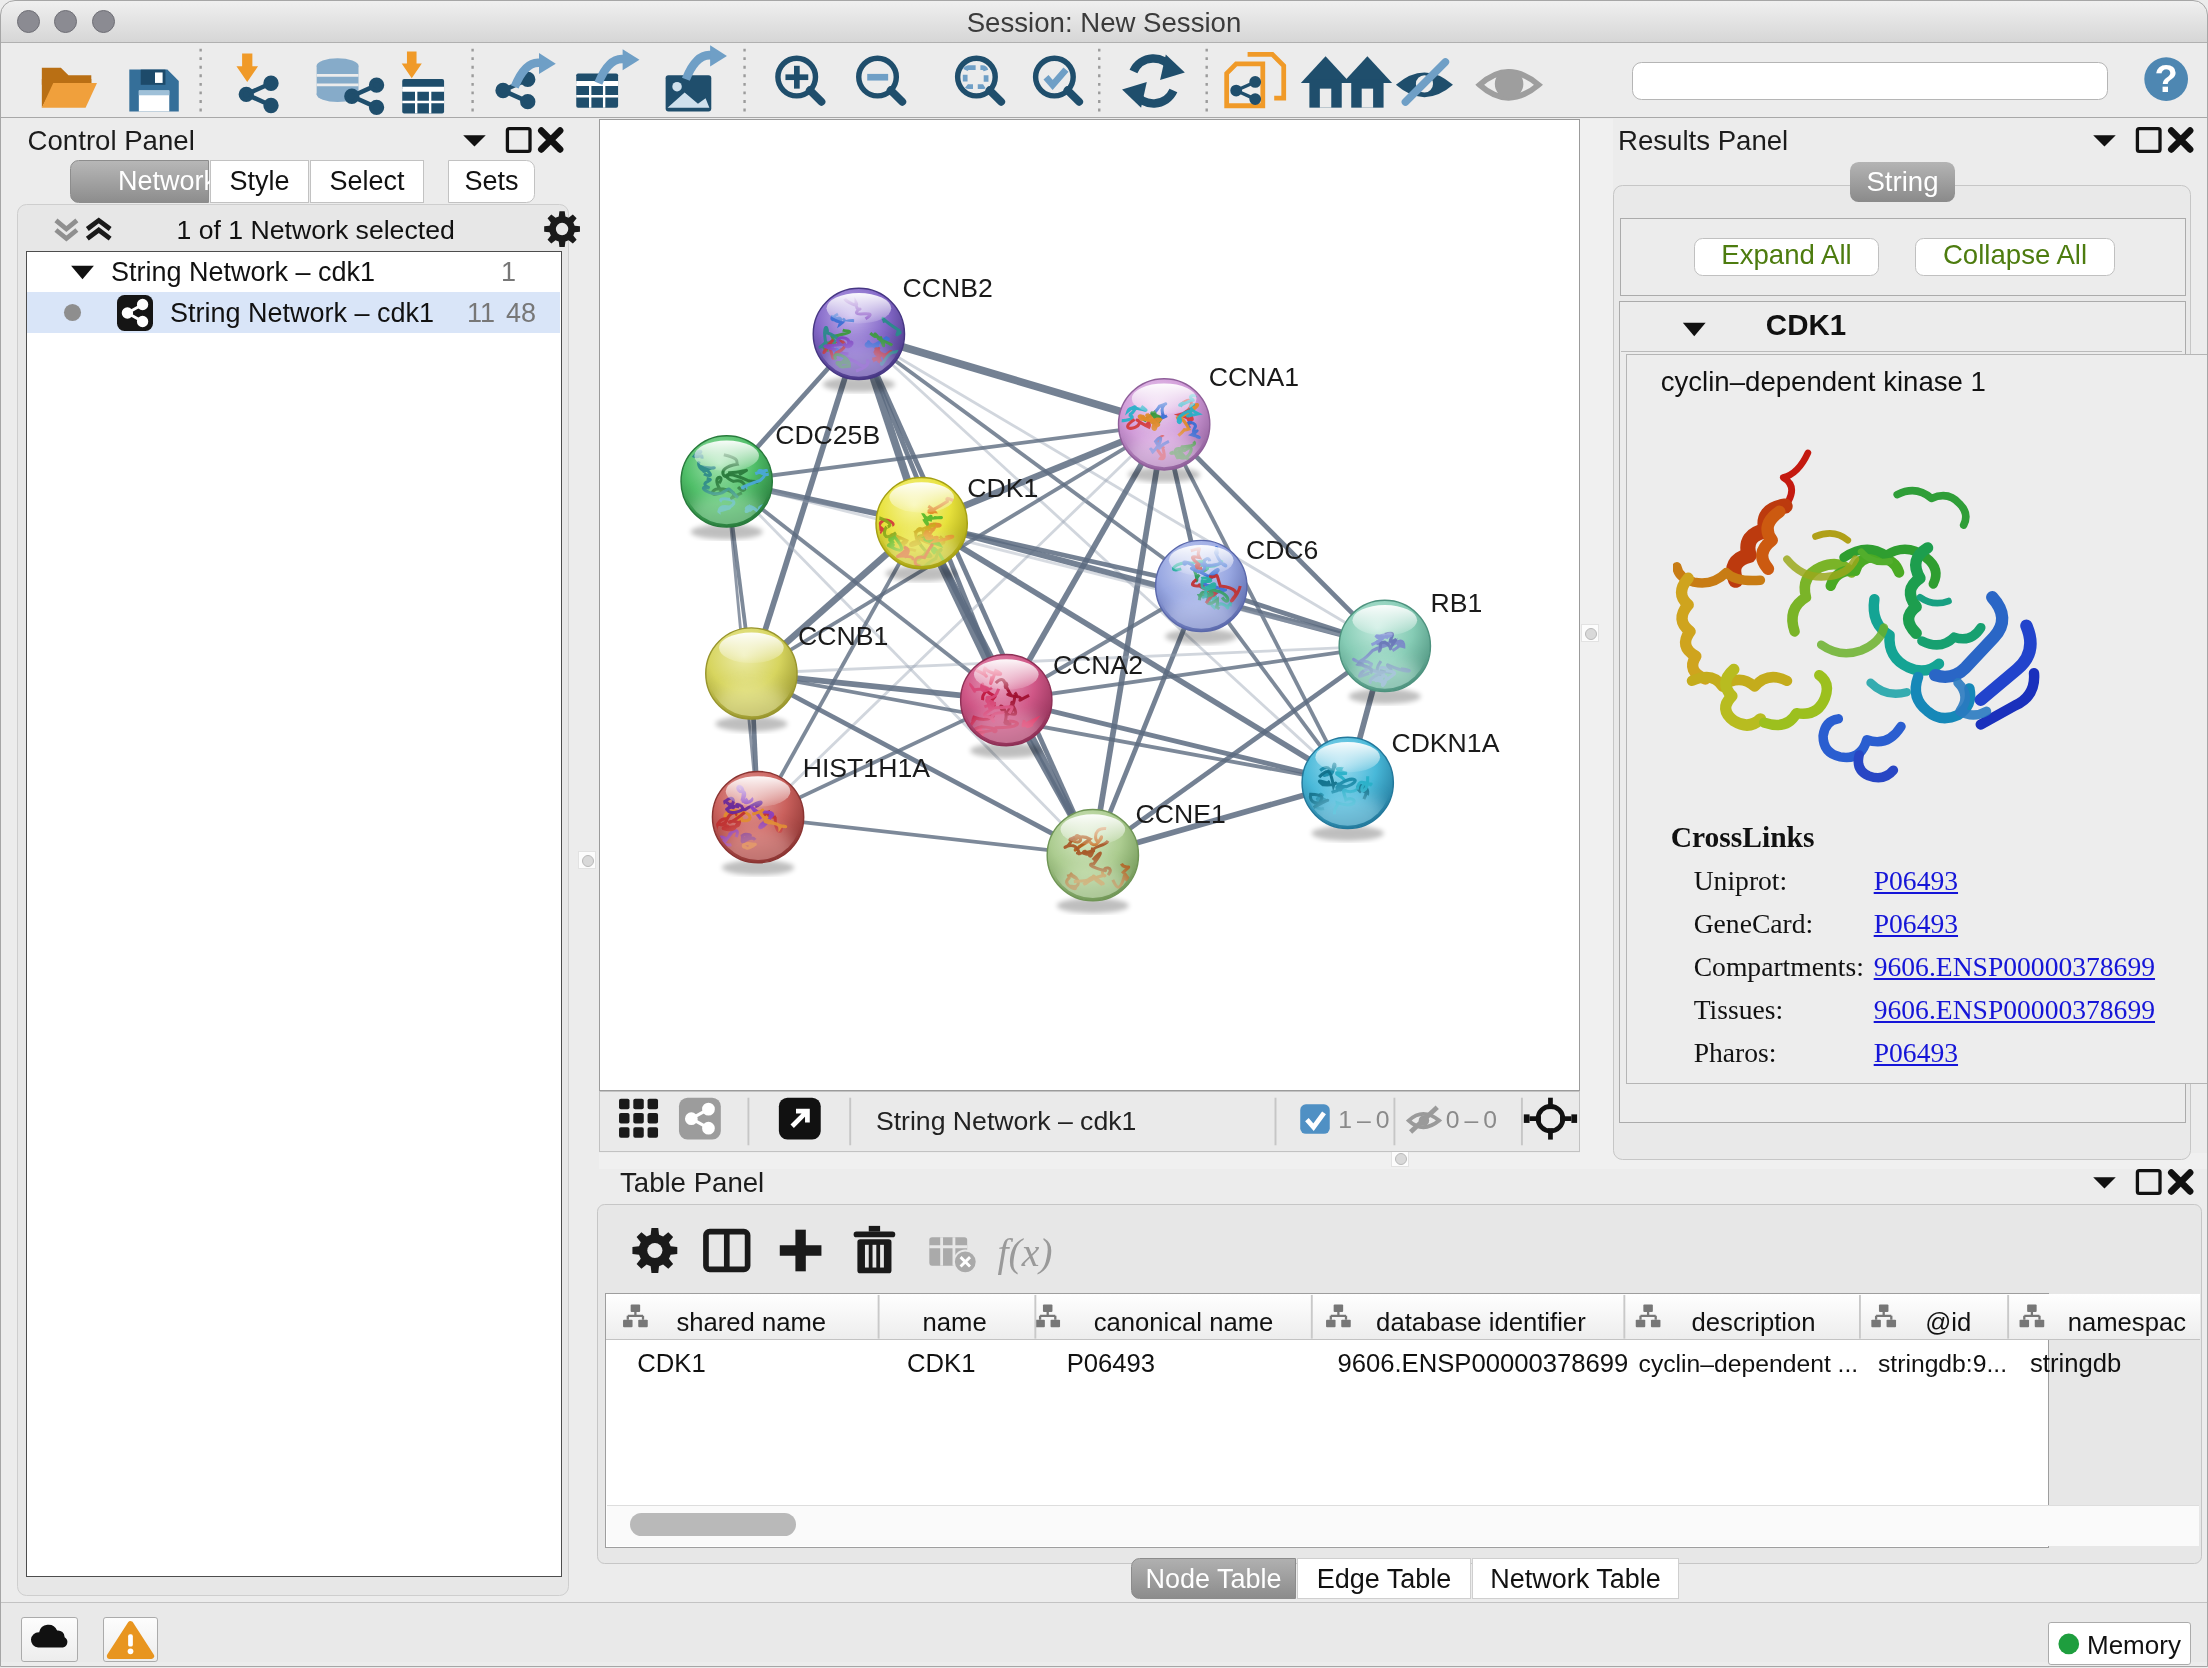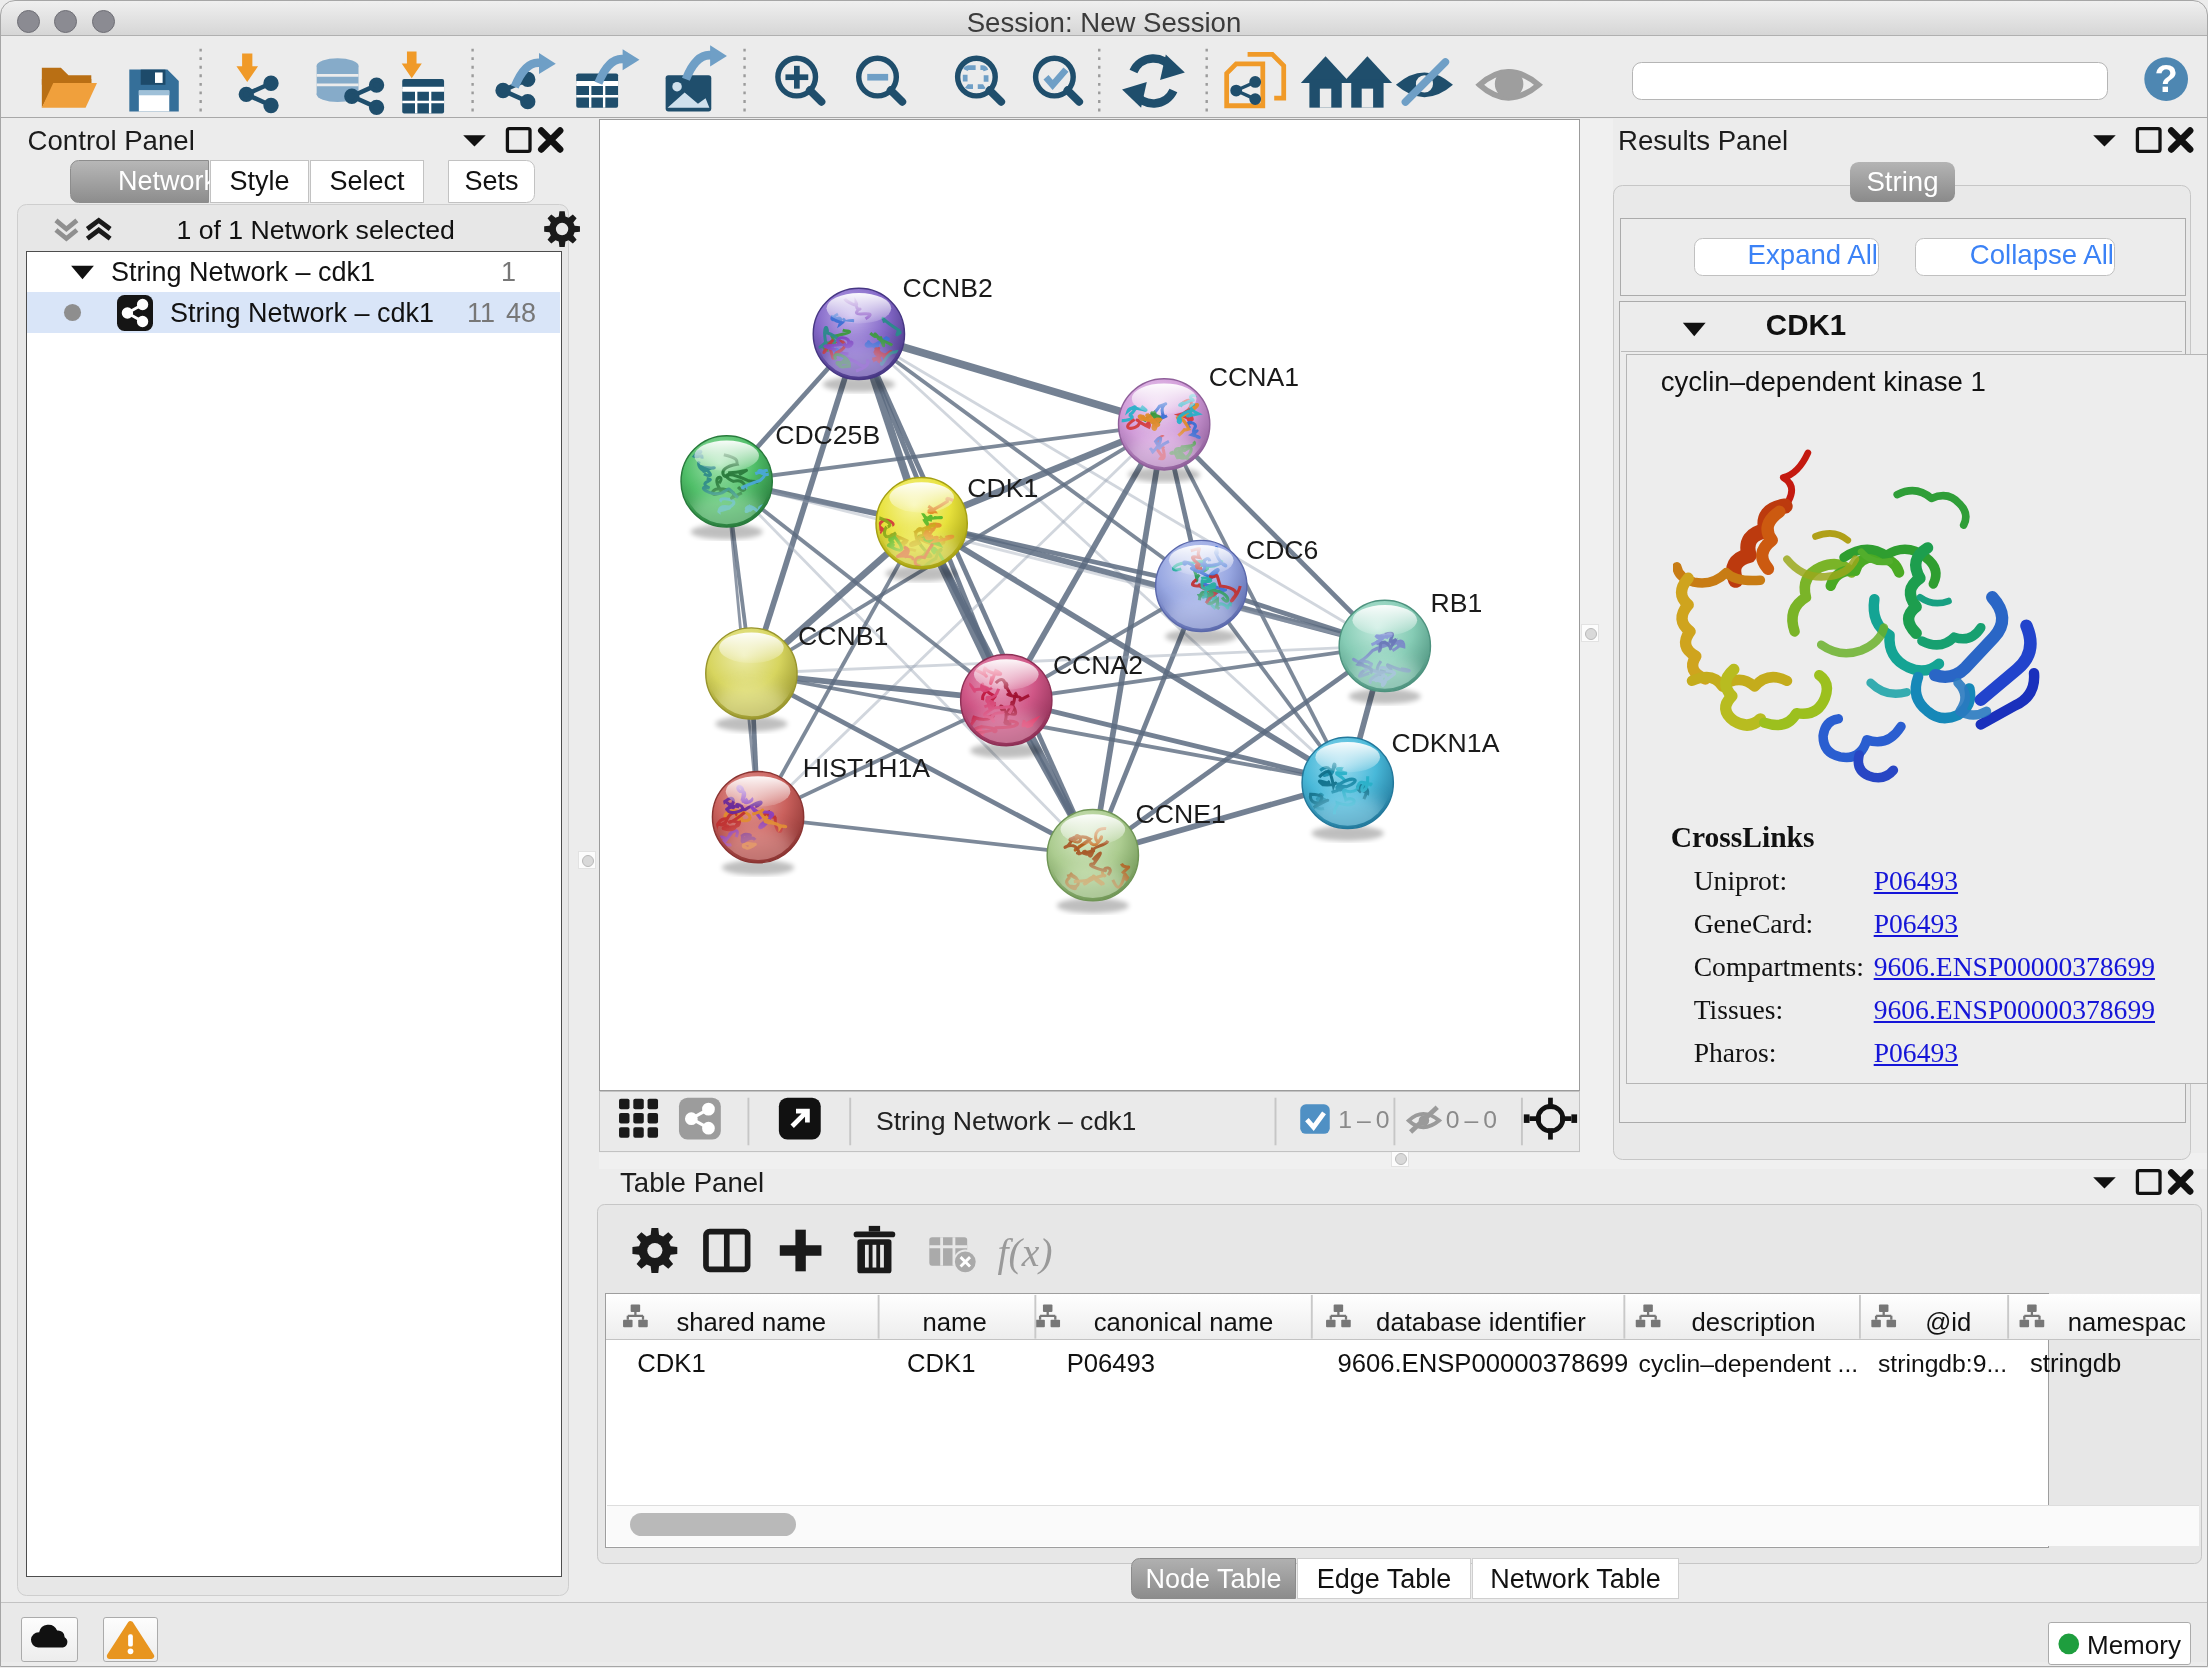--- a/index.html
+++ b/index.html
@@ -1,20 +1,20 @@
 <!DOCTYPE html>
 <html style="font-size:15px"><head>
 <meta charset="utf-8">
 <style>
 * { margin:0; padding:0; box-sizing:border-box; }
 html,body { width:2208px; height:1668px; }
 body { font-family:"Liberation Sans", sans-serif; background:#ececec; position:relative; overflow:hidden; }
 .abs { position:absolute; }
 
-#titlebar { left:0; top:0; width:2208px; height:36px; background:linear-gradient(#f0f0f0,#d6d6d6); border-bottom:1px solid #b0b0b0; border-radius:15px 15px 0 0; }
+#titlebar { left:0; top:0; width:2208px; height:43px; background:linear-gradient(#f0f0f0,#d6d6d6); border-bottom:1px solid #b0b0b0; border-radius:15px 15px 0 0; }
 .tl { position:absolute; top:9.5px; width:23px; height:23px; border-radius:50%; background:#8b8b92; border:1.4px solid #6f6f76; }
 #title { position:absolute; top:6.7px; left:0; width:2208px; text-align:center; font-size:27.6px; color:#3b3b3b; }
 
 #toolbar { left:0; top:44px; width:2208px; height:74px; background:#ececec; border-bottom:1.9px solid #a8a8a8; }
 #toolbar svg { display:block; margin-top:-2.9px; }
 
 #searchbox { position:absolute; left:1632px; top:62px; width:476px; height:38px; background:#fff; border:1.9px solid #b5b5b5; border-radius:9.5px; }
 
 .ptitle { font-size:27.6px; color:#1c1c1c;text-align:right; }
 
@@ -30,21 +30,21 @@
 .knob { position:absolute; width:18px; height:18px; background:#fcfcfc; border:1px solid #e2e2e2; }
 .knob::after { content:""; position:absolute; left:2.9px; top:2.9px; width:10.5px; height:10.5px; border-radius:50%; background:#d9d9d9; border:1px solid #b9b9b9; }
 
 #netview { left:599px; top:119px; width:981px; height:972px; background:#fff; border:1px solid #9b9b9b; }
 #nettools { left:599px; top:1091px; width:981px; height:61px; background:#eaeaea; border:1px solid #c2c2c2; }
 
 #rp-title { left:1618px; top:125px; }
 #rp-box { left:1613px; top:185px; width:578px; height:975px; background:#e9e9e9; border:1px solid #c6c6c6; border-radius:9.5px; }
 #stringtab { left:1850px; top:162px; width:105px; height:40px; background:linear-gradient(#b4b4b4,#8a8a8a); border-radius:8.6px; color:#fff; font-size:27.6px; text-align:center; line-height:40px; }
 #rp-expand { left:1620px; top:218px; width:566px; height:78px; background:#ececec; border:1.9px solid #ababab; }
-.rbtn { position:absolute; top:19px; height:38px; background:#fff; border:1px solid #c0c0c0; border-radius:8.6px; font-size:27.6px; text-align:right; color:#3b82f6; }
+.rbtn { position:absolute; top:19px; height:38px; background:#fff; border:1px solid #c0c0c0; border-radius:8.6px; font-size:27.6px; text-align:center; color:#4d7c0f; }
 #rp-scroll { left:1619px; top:301px; width:567px; height:822px; background:#ececec; border:1.9px solid #ababab; }
 #rp-cdk1hdr { position:absolute; left:1px; top:1px; width:561px; height:49px; border-bottom:1px solid #bbb; }
 #rp-inner { position:absolute; left:5.7px; top:52px; width:616px; height:730px; background:#ededed; border:1px solid #b5b5b5; }
 .serif { font-family:"Liberation Serif", serif; }
 .link { color:#1515d8; text-decoration:underline; }
 
 #tp-title { left:620px; top:1167px; }
 #tp-box { left:597px; top:1204px; width:1605px; height:360px; background:#e7e7e7; border:1px solid #c6c6c6; border-radius:7.6px; }
 #tbl { left:605px; top:1293px; width:1444px; height:255px; background:#fff; border:1px solid #9e9e9e; }
 #tblhdr { position:absolute; left:0; top:0; width:1594px; height:46px; background:linear-gradient(#ffffff,#ededed); border-bottom:1px solid #c3c3c3; }

